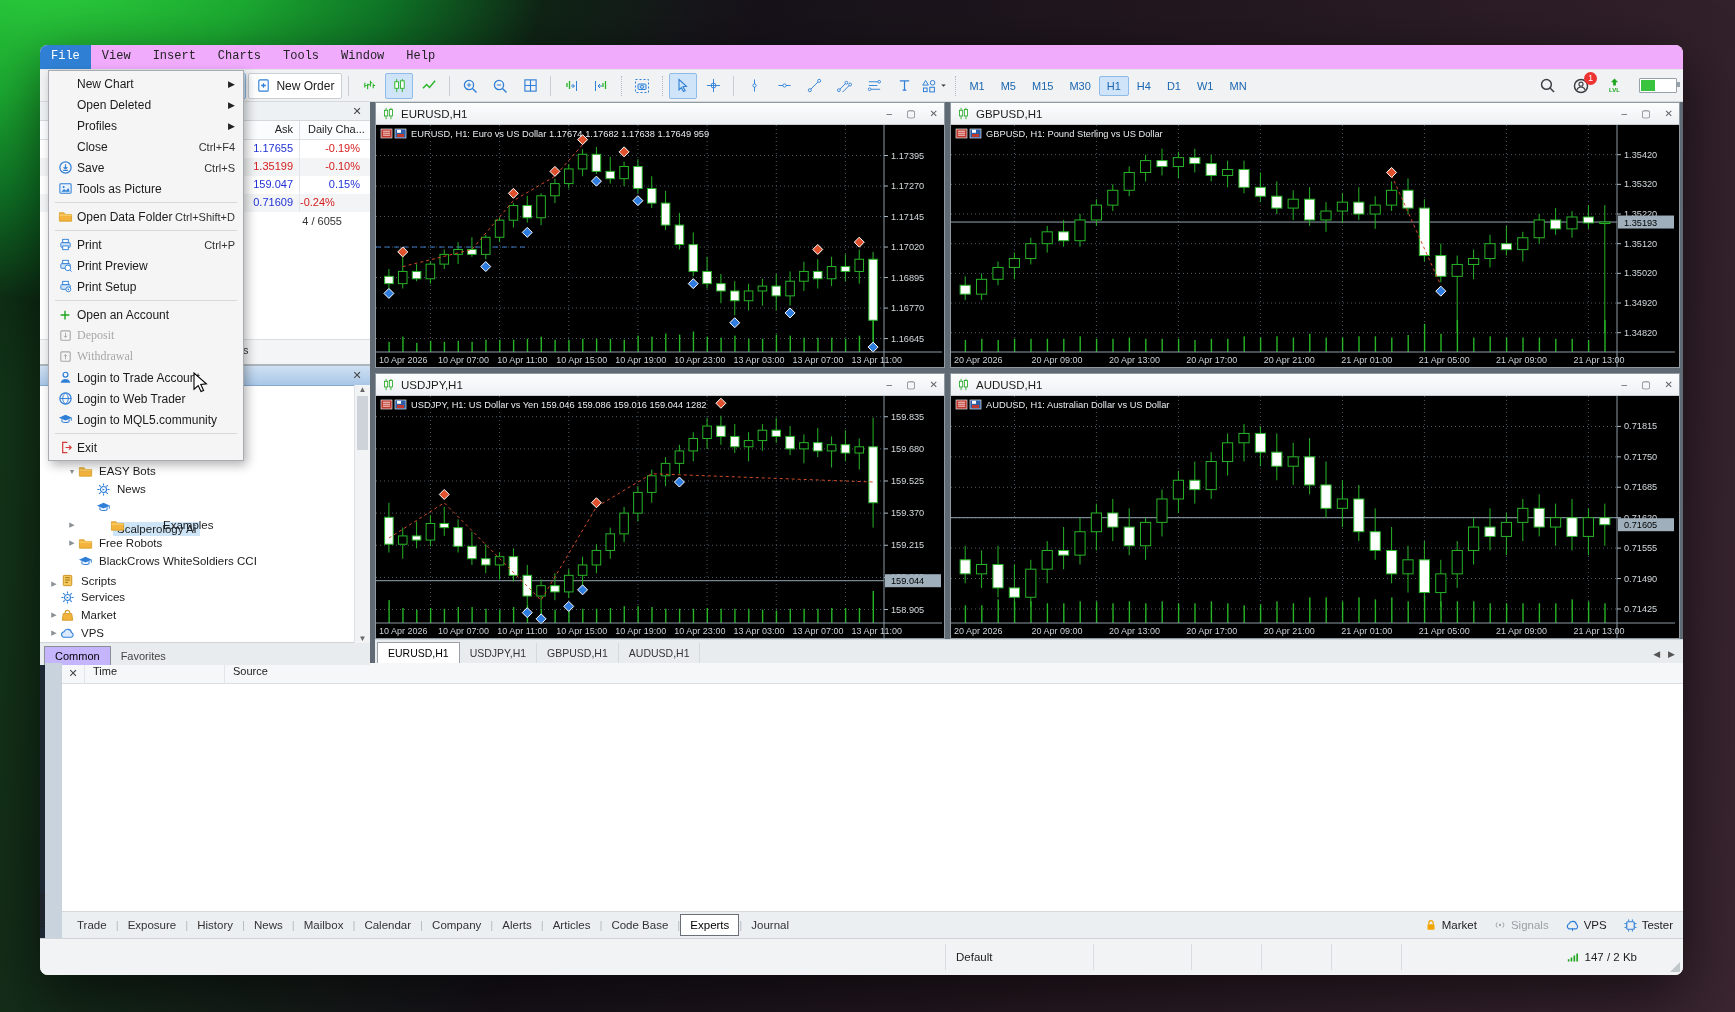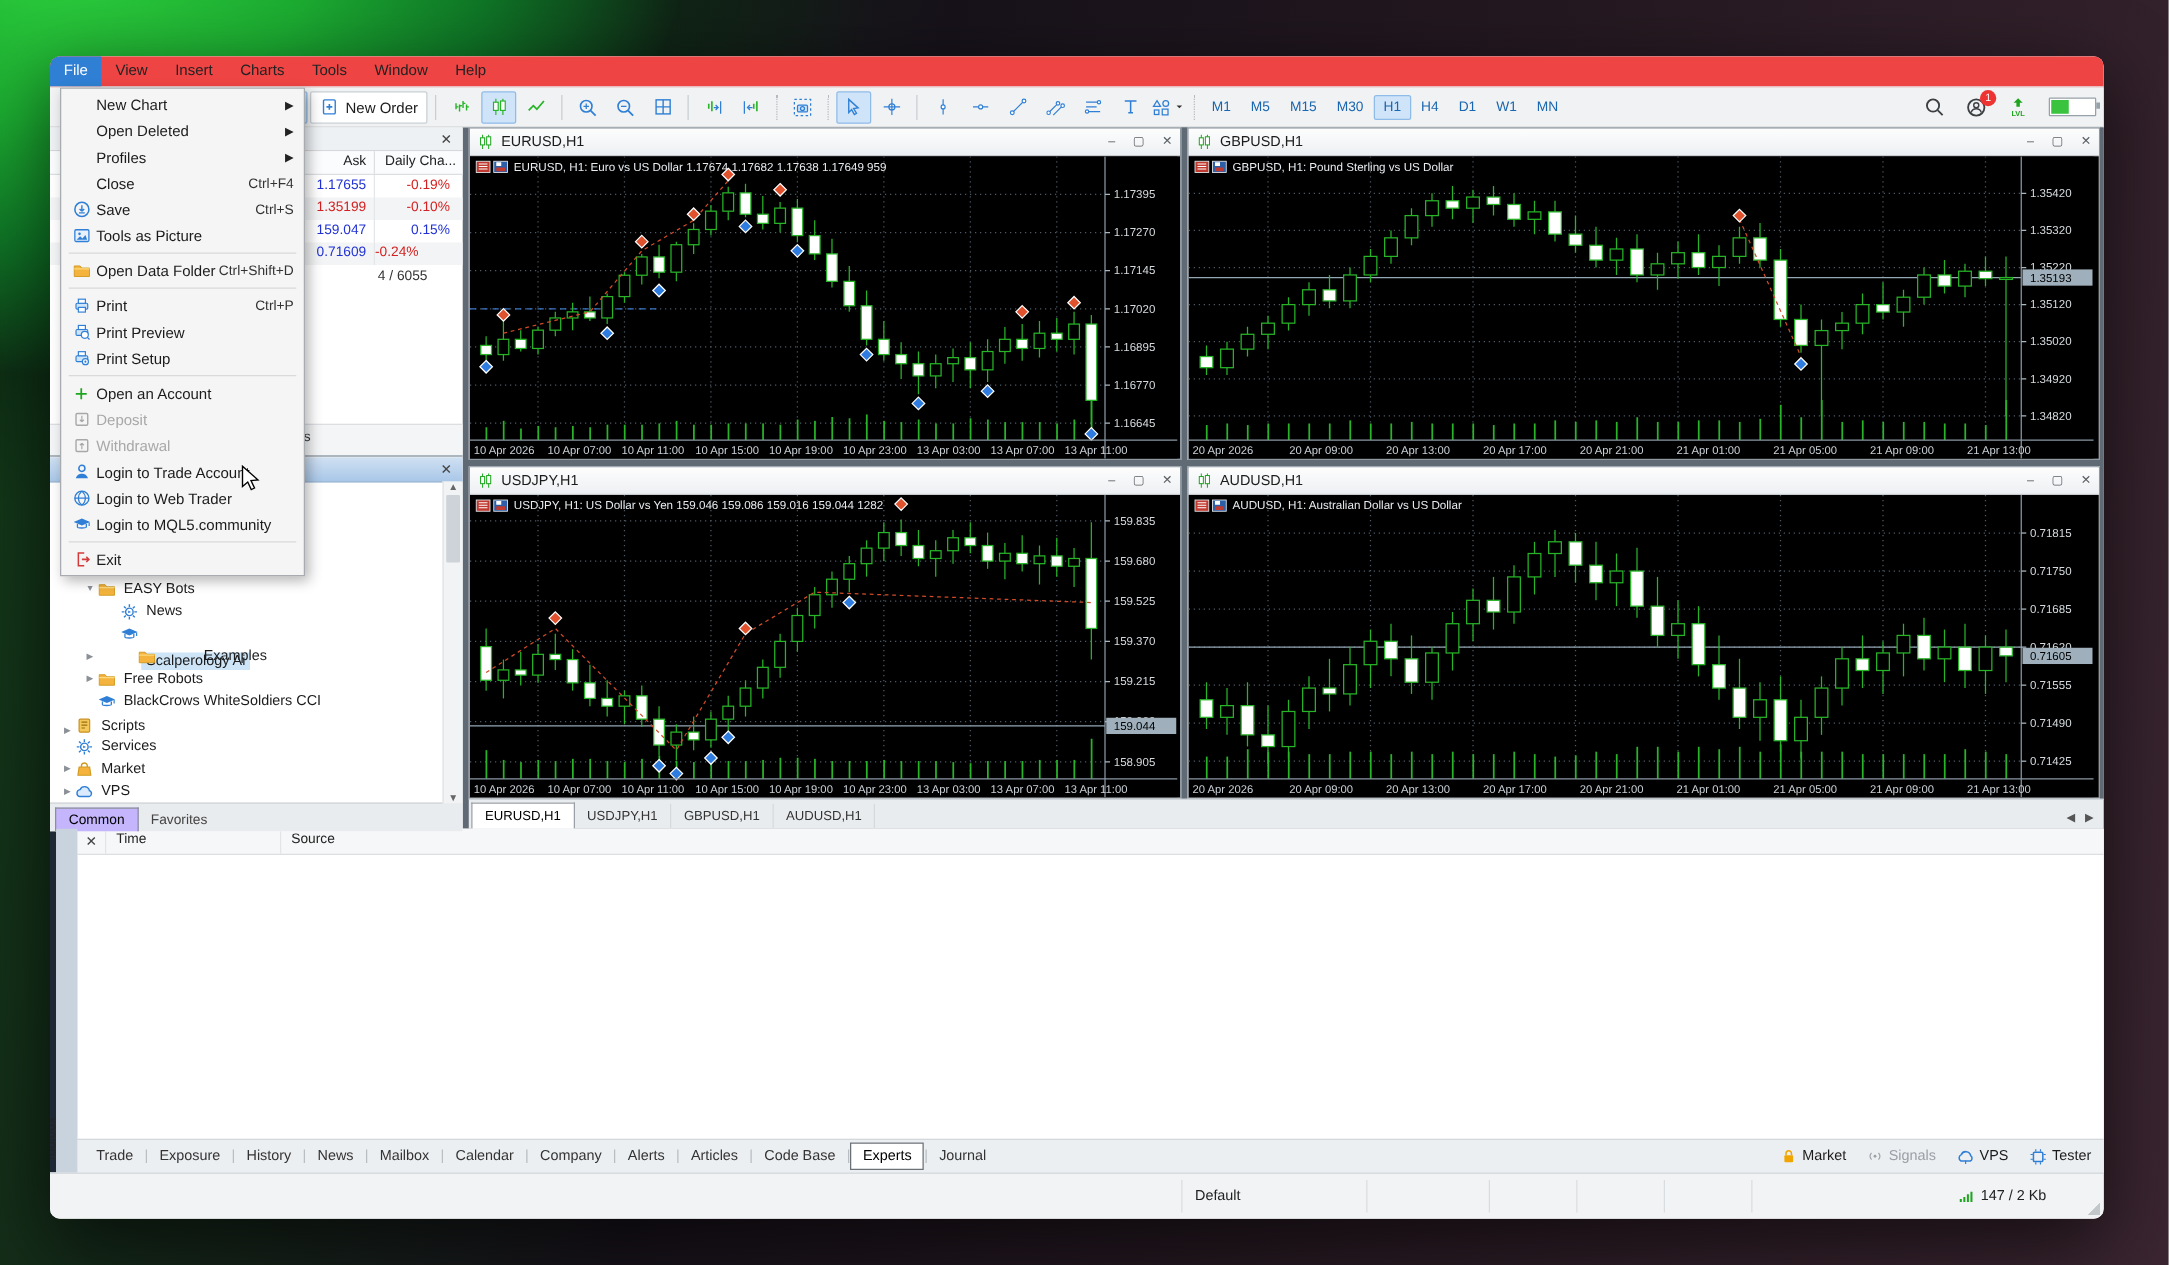--- a/index.html
+++ b/index.html
@@ -4,21 +4,21 @@
 <style>
   html,body{margin:0;padding:0;}
   body{width:1735px;height:1012px;overflow:hidden;font-family:"Liberation Sans",sans-serif;}
   #stage{position:relative;width:1735px;height:1012px;
     background:
       radial-gradient(900px 620px at 3% -4%, #2ed13e 0%, #1cab31 22%, #0f7426 38%, rgba(10,40,18,.55) 55%, rgba(10,10,12,0) 72%),
       linear-gradient(105deg,#123c18 0%,#17121a 38%,#241820 62%,#3a2530 100%);}
   #app{position:absolute;left:40px;top:45px;width:1643px;height:930px;background:#f3f4f5;
     border-radius:8px;overflow:hidden;box-shadow:0 18px 60px rgba(0,0,0,.6);display:flex;flex-direction:column;}
   
-  #menubar{height:24px;background:#ef4444;display:flex;align-items:stretch;font-size:12px;color:#222;flex:none;border-bottom:1px solid #e4e6e8;}
+  #menubar{height:24px;background:#f0abfc;display:flex;align-items:stretch;font-size:12px;color:#222;flex:none;border-bottom:1px solid #e4e6e8;font-family:Liberation Mono, monospace;}
   .menu-item{padding:4px 11px 0 11px;cursor:default;}
   .menu-item.active{background:#2f80d4;color:#fff;}
   
   #toolbar{height:31px;background:#f1f2f3;display:flex;align-items:center;padding:0 6px 0 2px;flex:none;border-bottom:1px solid #d7dadd;}
   .tbtn{height:24px;min-width:26px;display:flex;align-items:center;justify-content:center;border:1px solid transparent;border-radius:2px;margin:0 1px;color:#1a66b0;}
   .tbtn.active{background:#cfe4f8;border-color:#8fbbe8;}
   .tbtn.labeled{padding:0 7px;gap:5px;font-size:12px;color:#1b1b1b;background:#fff;border-color:#c9cfd4;}
   .tbtn.labeled.active{background:#cfe4f8;border-color:#8fbbe8;}
   .tsep{width:1px;height:20px;background:#c9ced3;margin:0 5px;}
   .tdotsep{width:0;height:20px;border-left:1px dotted #b4bac0;margin:0 5px;}
@@ -92,21 +92,21 @@
   
   #statusbar{flex:1;background:#f2f3f4;border-top:1px solid #d0d4d8;display:flex;align-items:center;font-size:11.5px;color:#222;}
   .sb-spacer{width:905px;flex:none;height:100%;}
   .sb-cell{border-left:1px solid #dadde0;height:70%;display:flex;align-items:center;padding:0 10px;box-sizing:border-box;text-align:center;}
   .sb-traffic{margin-left:auto;display:flex;align-items:center;gap:5px;padding-right:46px;}
   .grip{position:absolute;right:3px;bottom:3px;width:10px;height:10px;
     background:linear-gradient(135deg,transparent 50%,#b6bcc0 50%) ;clip-path:polygon(100% 0,100% 100%,0 100%);opacity:.8;}
   
   #file-menu{position:absolute;left:8px;top:25px;width:194px;background:#f5f5f5;border:1px solid #a8acb0;box-shadow:3px 4px 10px rgba(0,0,0,.3);z-index:60;padding:2px 0;}
   .fm-item{height:21px;display:flex;align-items:center;font-size:12px;color:#1b1b1b;padding:0 8px 0 4px;}
-  .fm-item.disabled{color:#a8a8a8;}
+  .fm-item.disabled{color:#a8a8a8;font-family:Liberation Serif, serif;}
   .fm-ico{width:24px;flex:none;display:flex;align-items:center;justify-content:center;}
   .fm-label{flex:1;}
   .fm-short{color:#333;font-size:11px;}
   .fm-sub{color:#222;font-size:9px;}
   .fm-sep{height:1px;background:#d9d9d9;margin:3px 6px;}
   #cursor{position:absolute;z-index:99;}
   svg{display:block;}
 </style>
 </head>
 <body>

